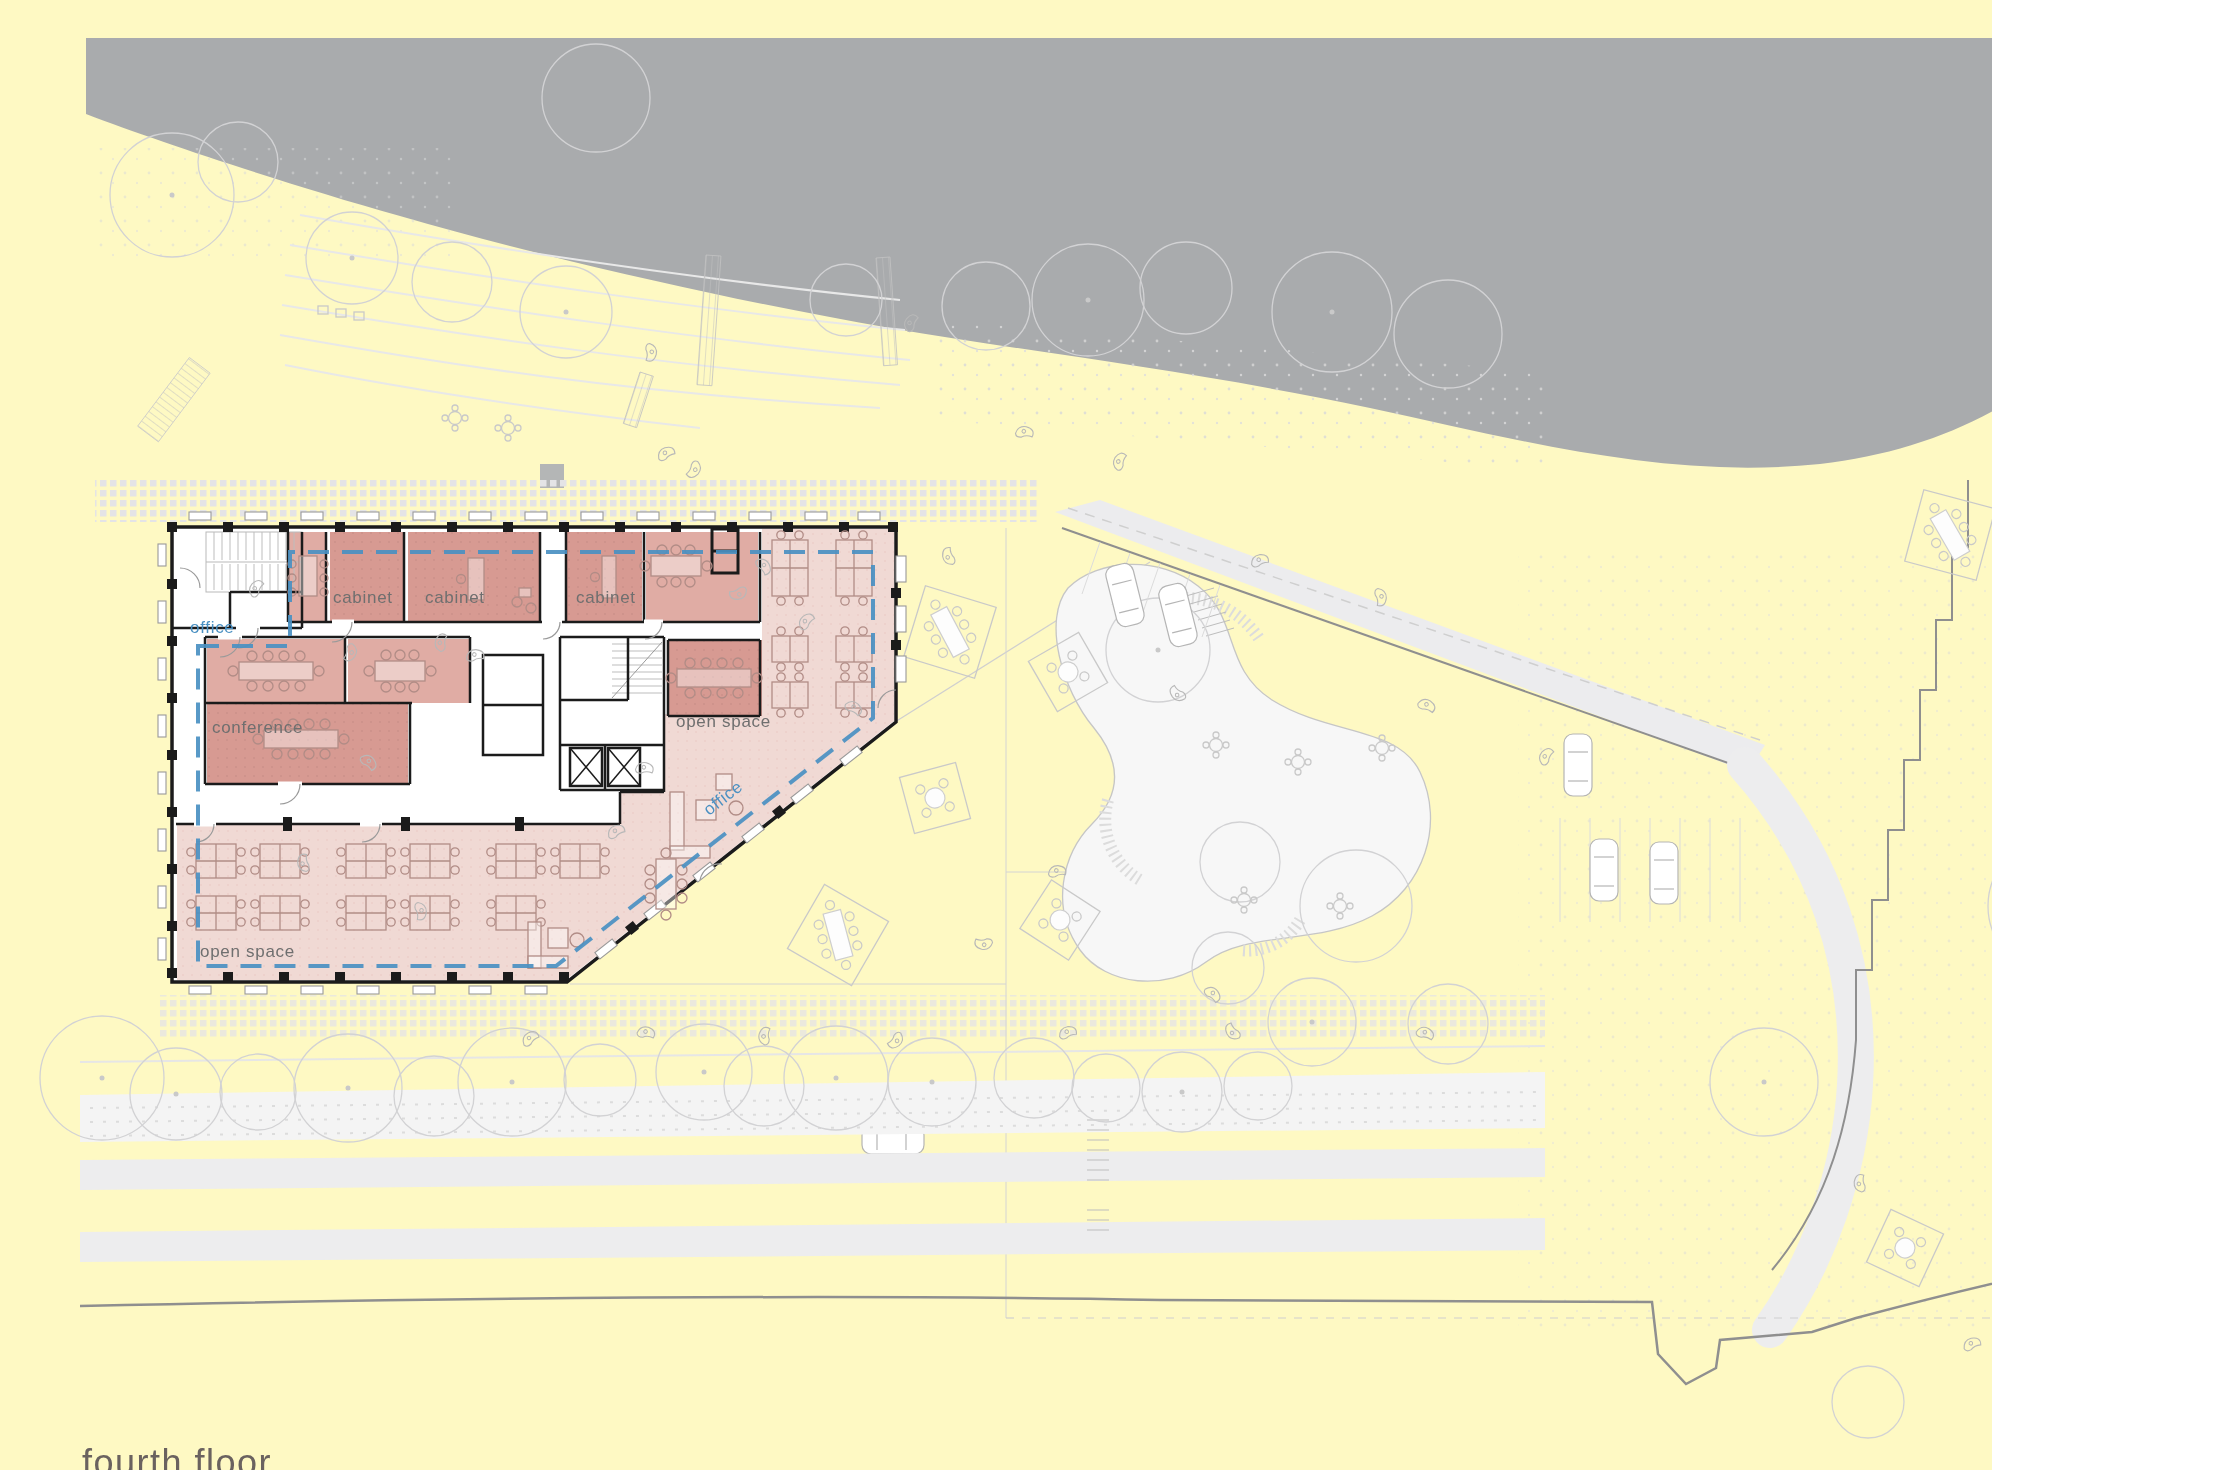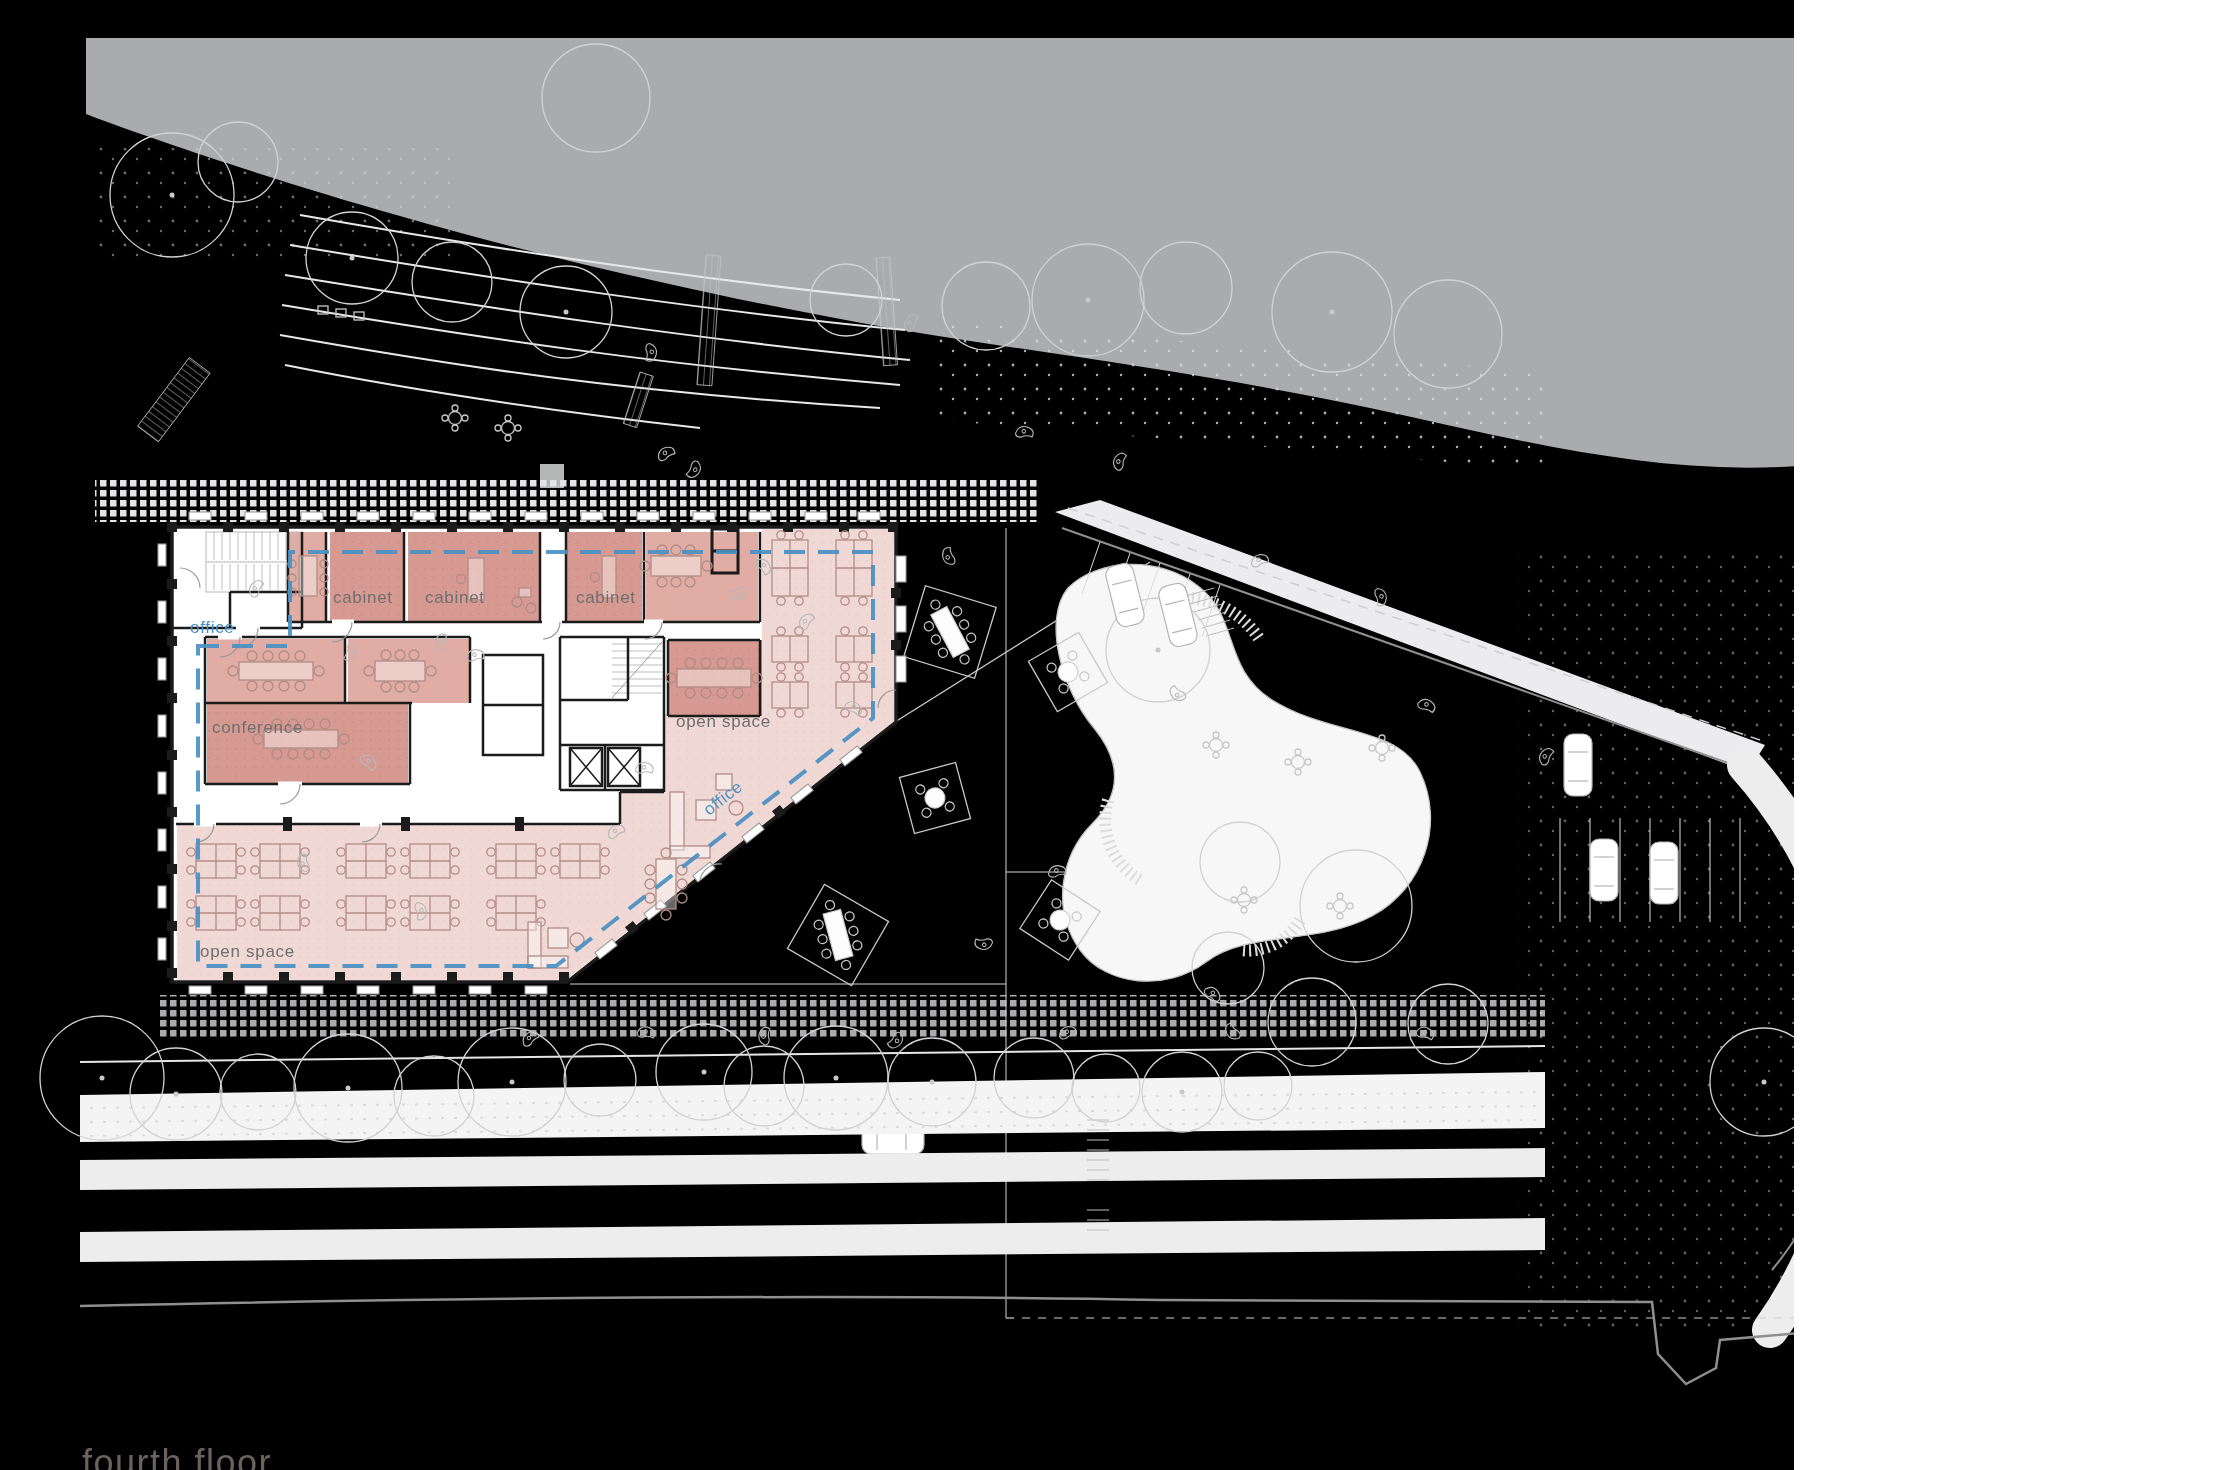--- a/index.html
+++ b/index.html
@@ -1,17 +1,17 @@
 <!DOCTYPE html>
 <html style="--c-water: #a9abad; --c-room-dark: #d79a92; --c-room-mid: #e0aca4; --c-room-light: #f0d9d4; --c-accent-blue: #4a90c2; --c-wall: #1b1b1b; --c-label: #6f6f6f; --c-title: #6a625f;"><head>
 <meta charset="utf-8">
 <style>
   html,body{margin:0;padding:0;background:#fff}
-  .canvas{position:relative;width:1794px;height:1470px;overflow:hidden;
-          font-family:"Liberation Sans",sans-serif;background:#000000}
+  .canvas{position:relative;width:1992px;height:1470px;overflow:hidden;
+          font-family:"Liberation Sans",sans-serif;background:#fef9c3}
   .canvas > svg{position:absolute;left:0;top:0}
   .lbl{position:absolute;font-size:17px;letter-spacing:.7px;color:var(--c-label,#6f6f6f);white-space:nowrap}
   .lbl.blue{color:var(--c-accent-blue,#4a90c2)}
   .lbl.rot{transform-origin:0 100%;transform:rotate(-38deg)}
   .title{position:absolute;left:82px;top:1442px;font-size:36px;letter-spacing:1.5px;
          color:var(--c-title,#6a625f)}
   
   .t{fill:none;stroke:#d2d2d4;stroke-width:1.3}
   .td{fill:#c9c9c9;stroke:none}
   .site{fill:none;stroke:#c9c9c9;stroke-width:1.3}

